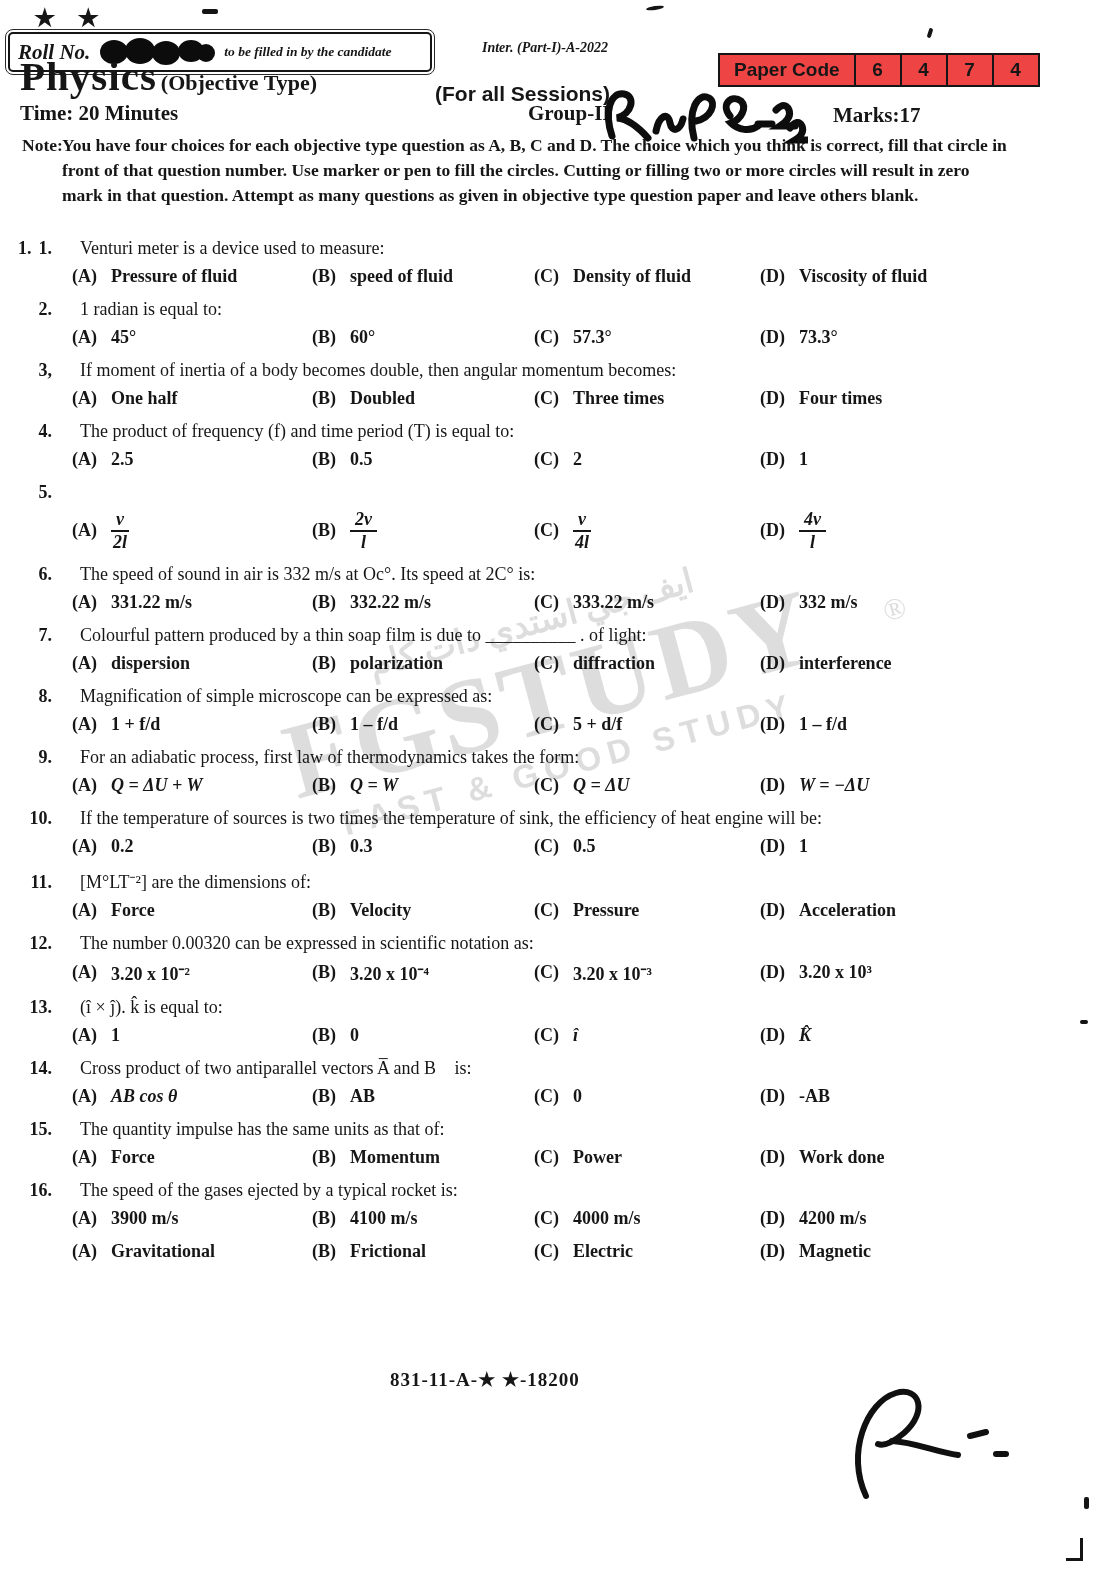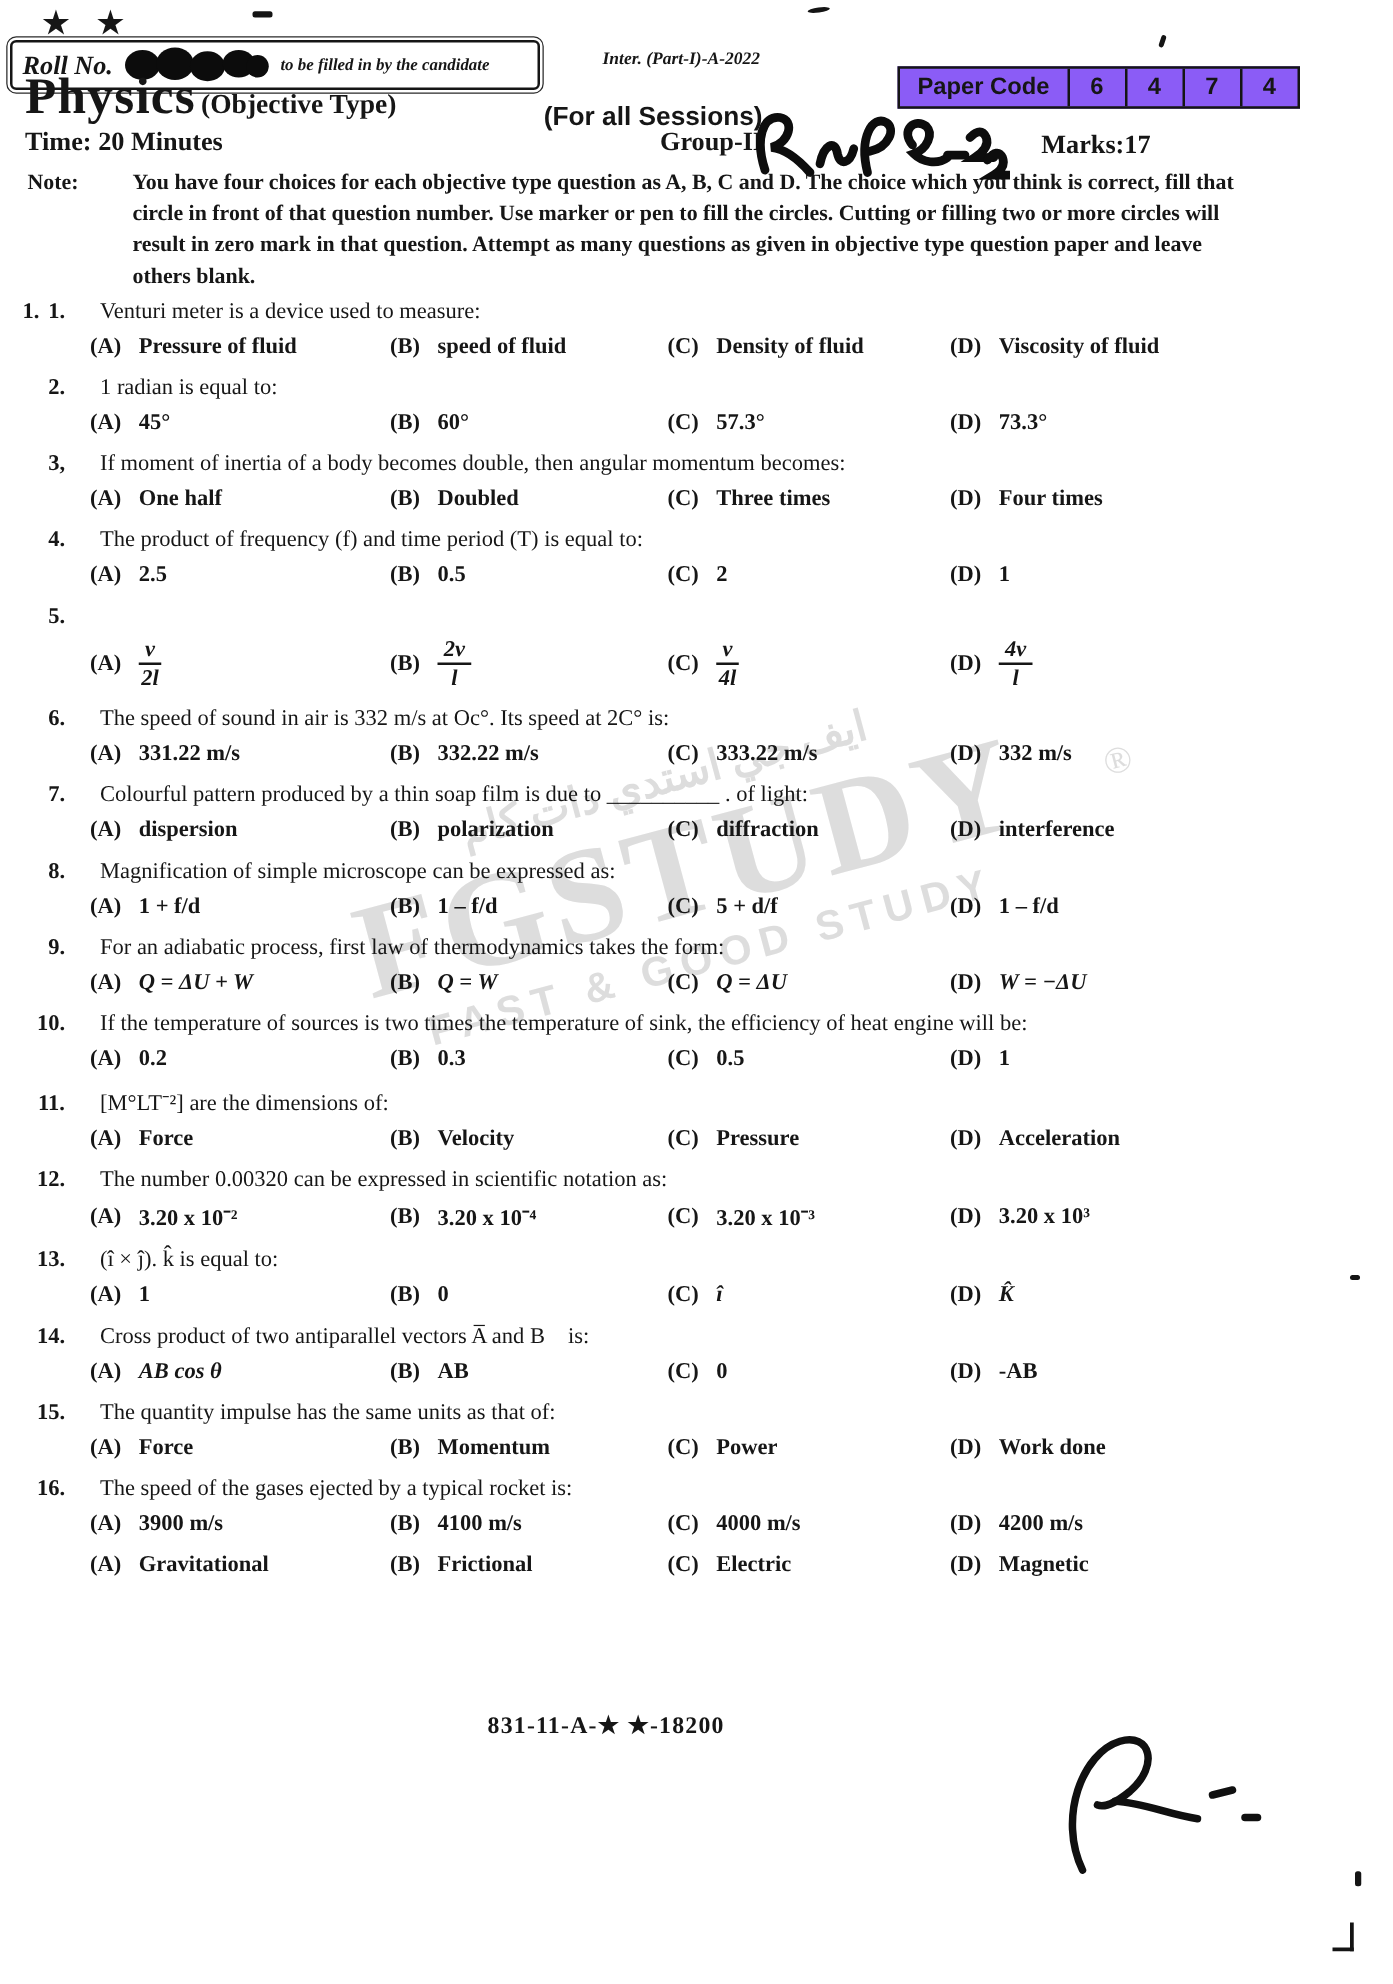--- a/index.html
+++ b/index.html
@@ -7,34 +7,34 @@
        font-family:"Liberation Serif",serif;color:#161616;}
   .abs{position:absolute;}
   
   .stars-top{left:34px;top:4px;font-size:24px;letter-spacing:8px;font-weight:700;}
   .roll-box{left:8px;top:32px;width:424px;height:40px;border:2.5px solid #151515;
             border-radius:5px;outline:1px solid #2a2a2a;outline-offset:2px;
             display:flex;align-items:center;gap:8px;padding:0 8px;box-sizing:border-box;background:#fff;text-align:center;}
   .roll-label{font-weight:700;font-style:italic;font-size:21px;white-space:nowrap;}
   .roll-note{font-style:italic;font-weight:700;font-size:13.5px;white-space:nowrap;}
   .exam-ref{left:482px;top:40px;font-size:14px;font-weight:700;font-style:italic;}
-  .paper-code{left:718px;top:53px;display:flex;border:2px solid #151515;background:#8b5cf6;justify-content:flex-end;}
+  .paper-code{left:718px;top:53px;display:flex;border:2px solid #151515;background:#ef4444;justify-content:flex-end;}
   .paper-code .pc-label{font-family:"Liberation Sans",sans-serif;font-weight:700;font-size:19px;
        padding:4px 14px;border-right:2px solid #151515;display:flex;align-items:center;}
   .paper-code .pc-digit{width:44px;display:flex;align-items:center;justify-content:center;
        font-family:"Liberation Sans",sans-serif;font-weight:700;font-size:19px;border-right:2px solid #151515;}
   .paper-code .pc-digit:last-child{border-right:none;}
   .title-line{left:20px;top:52px;}
   .title-main{font-size:41px;font-weight:700;letter-spacing:1px;}
   .title-suffix{font-size:22px;font-weight:700;}
   .sessions{left:435px;top:66px;font-family:Liberation Sans, sans-serif;font-weight:700;font-size:21px;margin-top:16px;}
   .time{left:20px;top:101px;font-size:21px;font-weight:700;}
   .group{left:512px;top:101px;font-size:21px;font-weight:700;margin-left:16px;}
   .marks{left:833px;top:103px;font-size:21px;font-weight:700;}
-  .note-block{left:0;top:133px;width:1010px;position:absolute;padding-left:106px;box-sizing:border-box;
+  .note-block{left:0;top:133px;width:1010px;position:absolute;padding-left:62px;box-sizing:border-box;
               font-size:17.5px;font-weight:700;line-height:1.42;}
   .note-label{position:absolute;left:22px;top:0;font-weight:700;}
   
   #questions{position:absolute;left:0;top:238px;width:1114px;}
   .question{margin-bottom:3px;}
   .q-line{display:flex;align-items:baseline;margin-bottom:7px;position:relative;}
   .q-no{min-width:52px;text-align:right;margin-right:12px;font-weight:700;font-size:18px;white-space:pre;}
   .q-prefix{position:absolute;left:18px;font-weight:700;font-size:18px;}
   .q-text{font-weight:400;font-size:18px;margin-left:16px;}
   .options{display:grid;grid-template-columns:240px 222px 226px 1fr;margin-left:72px;margin-bottom:12px;}

